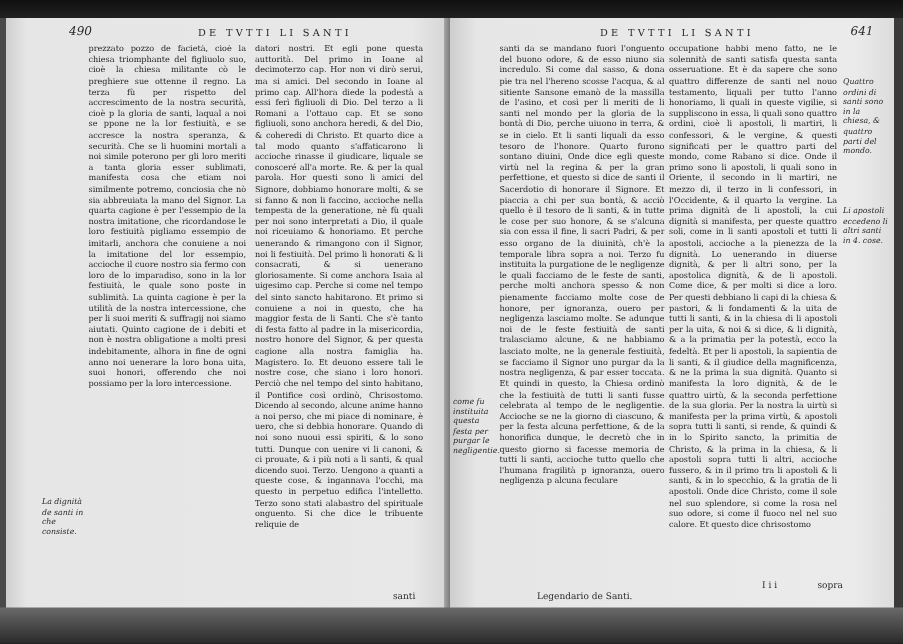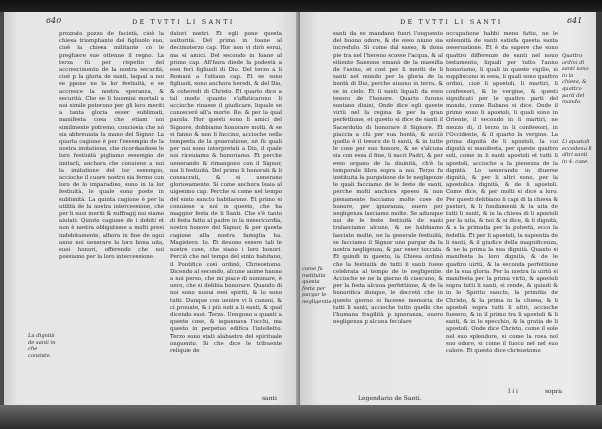--- a/index.html
+++ b/index.html
@@ -33,21 +33,21 @@
   .catchword { position:absolute; font-size:6px; color:#2a2a2a; }
 </style>
 </head>
 <body>
 
 <div class="book">
   <div class="top-shadow"></div>
   <div class="left-edge"></div>
 
   <div class="page left">
-    <div class="pnum" style="left:42px;">640</div>
+    <div class="pnum" style="left:42px;">490</div>
     <div class="header" style="left:128px;">DE TVTTI LI SANTI</div>
     <div class="col" style="left:55px; width:105px; height:344px;">
       <p>prezzato pozzo de facietà, cioè la chiesa triomphante del figliuolo suo, cioè la chiesa militante cò le preghiere sue ottenne il regno. La terza fù per rispetto del accrescimento de la nostra securità, cioè p la gloria de santi, laqual a noi se ppone ne la lor festiuità, e se accresce la nostra speranza, &amp; securità. Che se li huomini mortali a noi simile poterono per gli loro meriti a tanta gloria esser sublimati, manifesta cosa che etiam noi similmente potremo, conciosia che nò sia abbreuiata la mano del Signor. La quarta cagione è per l'essempio de la nostra imitatione, che ricordandose le loro festiuità pigliamo essempio de imitarli, anchora che conuiene a noi la imitatione del lor essempio, accioche il cuore nostro sia fermo con loro de lo imparadiso, sono in la lor festiuità, le quale sono poste in sublimità. La quinta cagione è per la utilità de la nostra intercessione, che per li suoi meriti &amp; suffragij noi siamo aiutati. Quinto cagione de i debiti et non è nostra obligatione a molti presi indebitamente, alhora in fine de ogni anno noi uenerare la loro bona uita, suoi honori, offerendo che noi possiamo per la loro intercessione.</p>
     </div>
     <div class="col" style="left:166px; width:112px; height:378px;">
       <p>datori nostri. Et egli pone questa auttorità. Del primo in Ioane al decimoterzo cap. Hor non vi dirò serui, ma si amici. Del secondo in Ioane al primo cap. All'hora diede la podestà a essi ferì figliuoli di Dio. Del terzo a li Romani a l'ottauo cap. Et se sono figliuoli, sono anchora heredi, &amp; del Dio, &amp; coheredi di Christo. Et quarto dice a tal modo quanto s'affaticarono li accioche rinasse il giudicare, liquale se conosceré all'a morte. Re. &amp; per la qual parola. Hor questi sono li amici del Signore, dobbiamo honorare molti, &amp; se si fanno &amp; non li faccino, accioche nella tempesta de la generatione, nè fù quali per noi sono interpretati a Dio, il quale noi riceuiamo &amp; honoriamo. Et perche uenerando &amp; rimangono con il Signor, noi li festiuità. Del primo li honorati &amp; li consacrati, &amp; si uenerano gloriosamente. Si come anchora Isaia al uigesimo cap. Perche si come nel tempo del sinto sancto habitarono. Et primo si conuiene a noi in questo, che ha maggior festa de li Santi. Che s'è tanto di festa fatto al padre in la misericordia, nostro honore del Signor, &amp; per questa cagione alla nostra famiglia ha. Magistero. Io. Et deuono essere tali le nostre cose, che siano i loro honori. Perciò che nel tempo del sinto habitano, il Pontifice così ordinò, Chrisostomo. Dicendo al secondo, alcune anime hanno a noi perso, che mi piace di nominare, è uero, che si debbia honorare. Quando di noi sono nuoui essi spiriti, &amp; lo sono tutti. Dunque con uenire vi li canoni, &amp; ci prouate, &amp; i più noti a li santi, &amp; qual dicendo suoi. Terzo. Uengono a quanti a queste cose, &amp; ingannava l'occhi, ma questo in perpetuo edifica l'intelletto. Terzo sono stati alabastro del spirituale onguento. Si che dice le tribuente reliquie de</p>
     </div>
     <div class="catchword" style="left:258px; top:382px;">santi</div>
     <div class="margin-note" style="left:24px; top:320px; width:28px;">La dignità de santi in che consiste.</div>
   </div>

